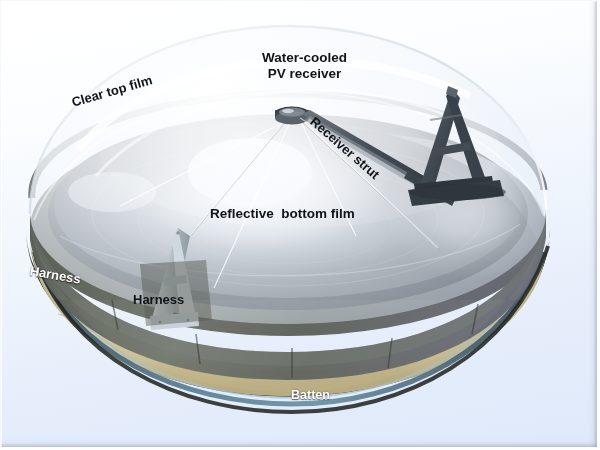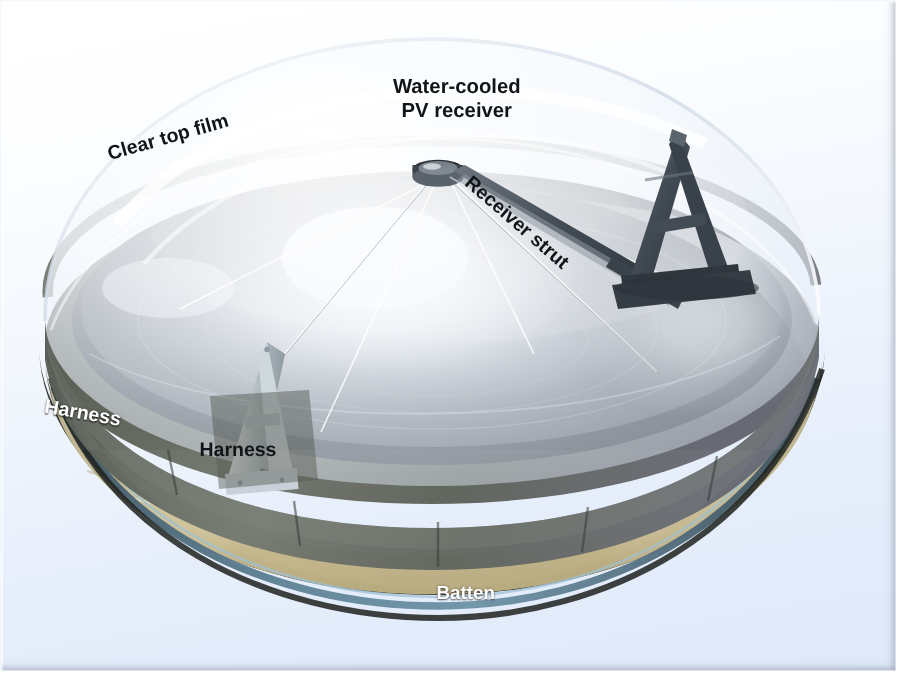--- a/index.html
+++ b/index.html
@@ -275,20 +275,21 @@
     <path d="M30 226 C 60 330 160 392 288 392 C 416 392 516 330 546 224 L546 300 L30 300 Z" fill="#ffffff" opacity=".04"></path>
   </svg>
 
   <div class="lbl dark" id="lbl-pv">Water-cooled
 PV receiver</div>
 
   <div class="lbl dark" id="lbl-topfilm">Clear top film</div>
 
   <div class="lbl dark" id="lbl-strut">Receiver strut</div>
 
+  <div class="lbl dark" id="lbl-bottom">Reflective  bottom film</div>
 
   <div class="lbl light" id="lbl-harness">Harness</div>
 
   <div class="lbl dark" id="lbl-tether">Harness</div>
 
   <div class="lbl light" id="lbl-batten">Batten</div>
 
   <div id="frame-edge"></div>
   <div id="frame-edge-b"></div>
   <div id="frame-border"></div>

